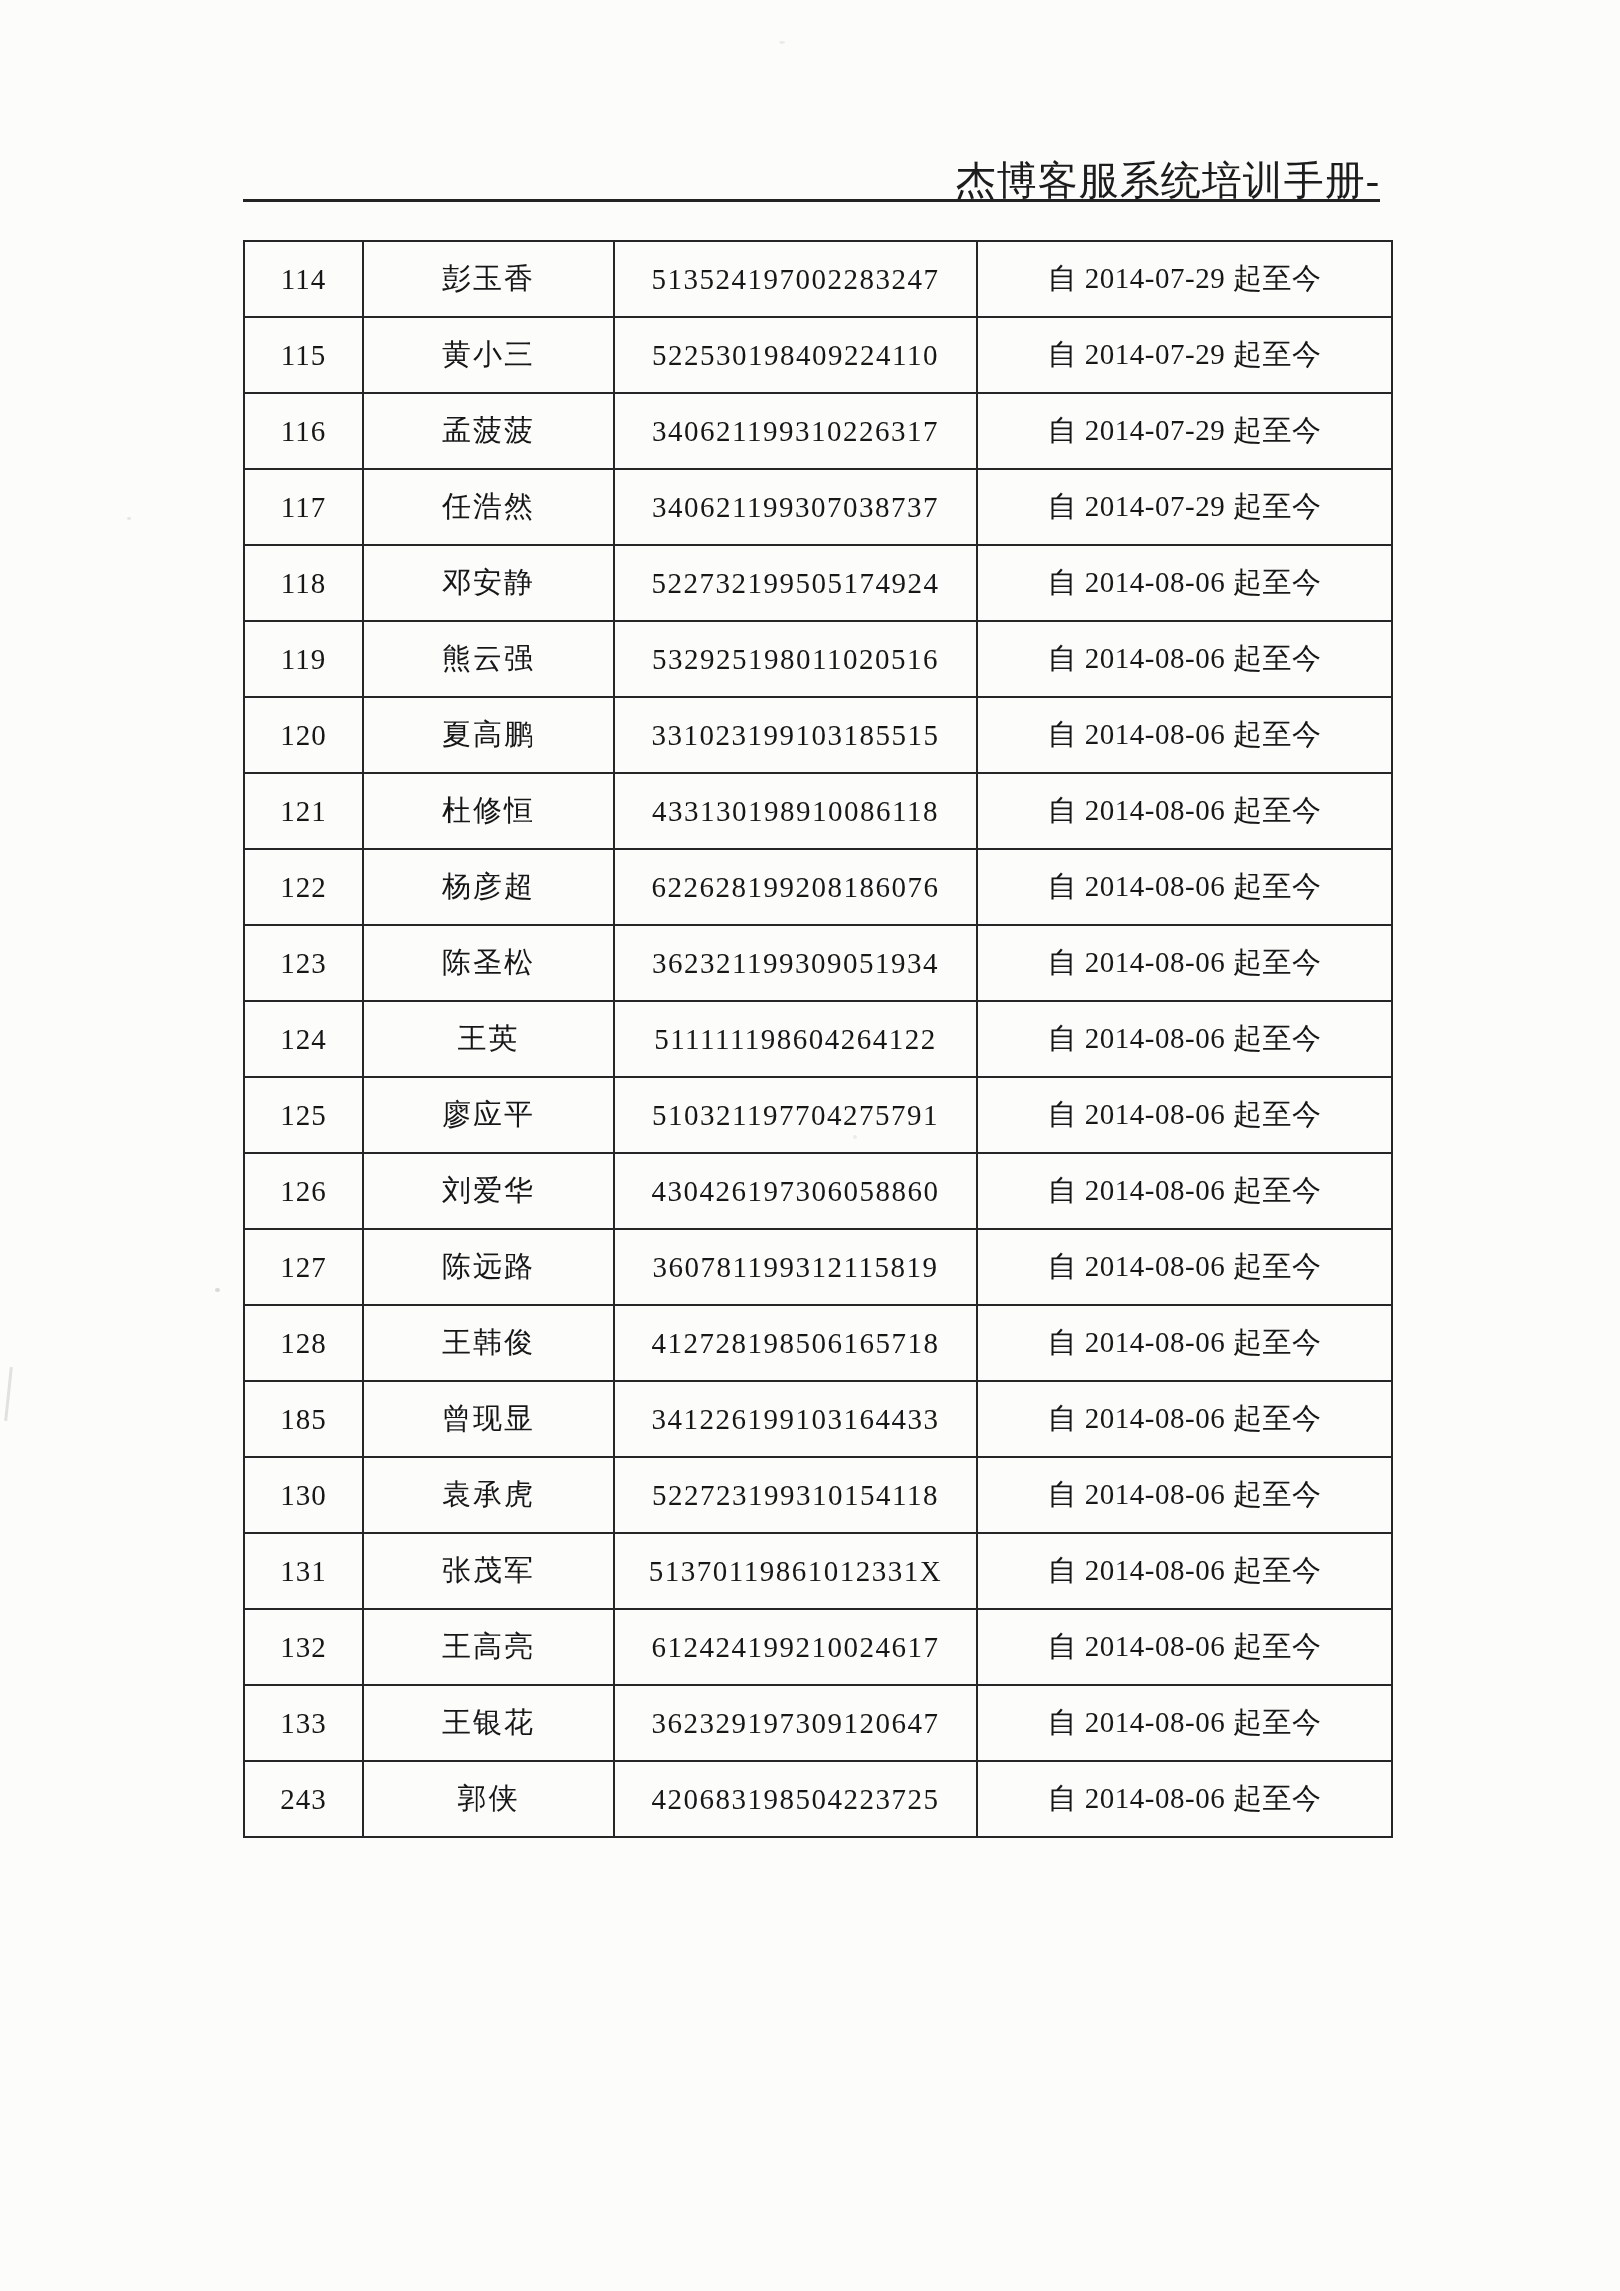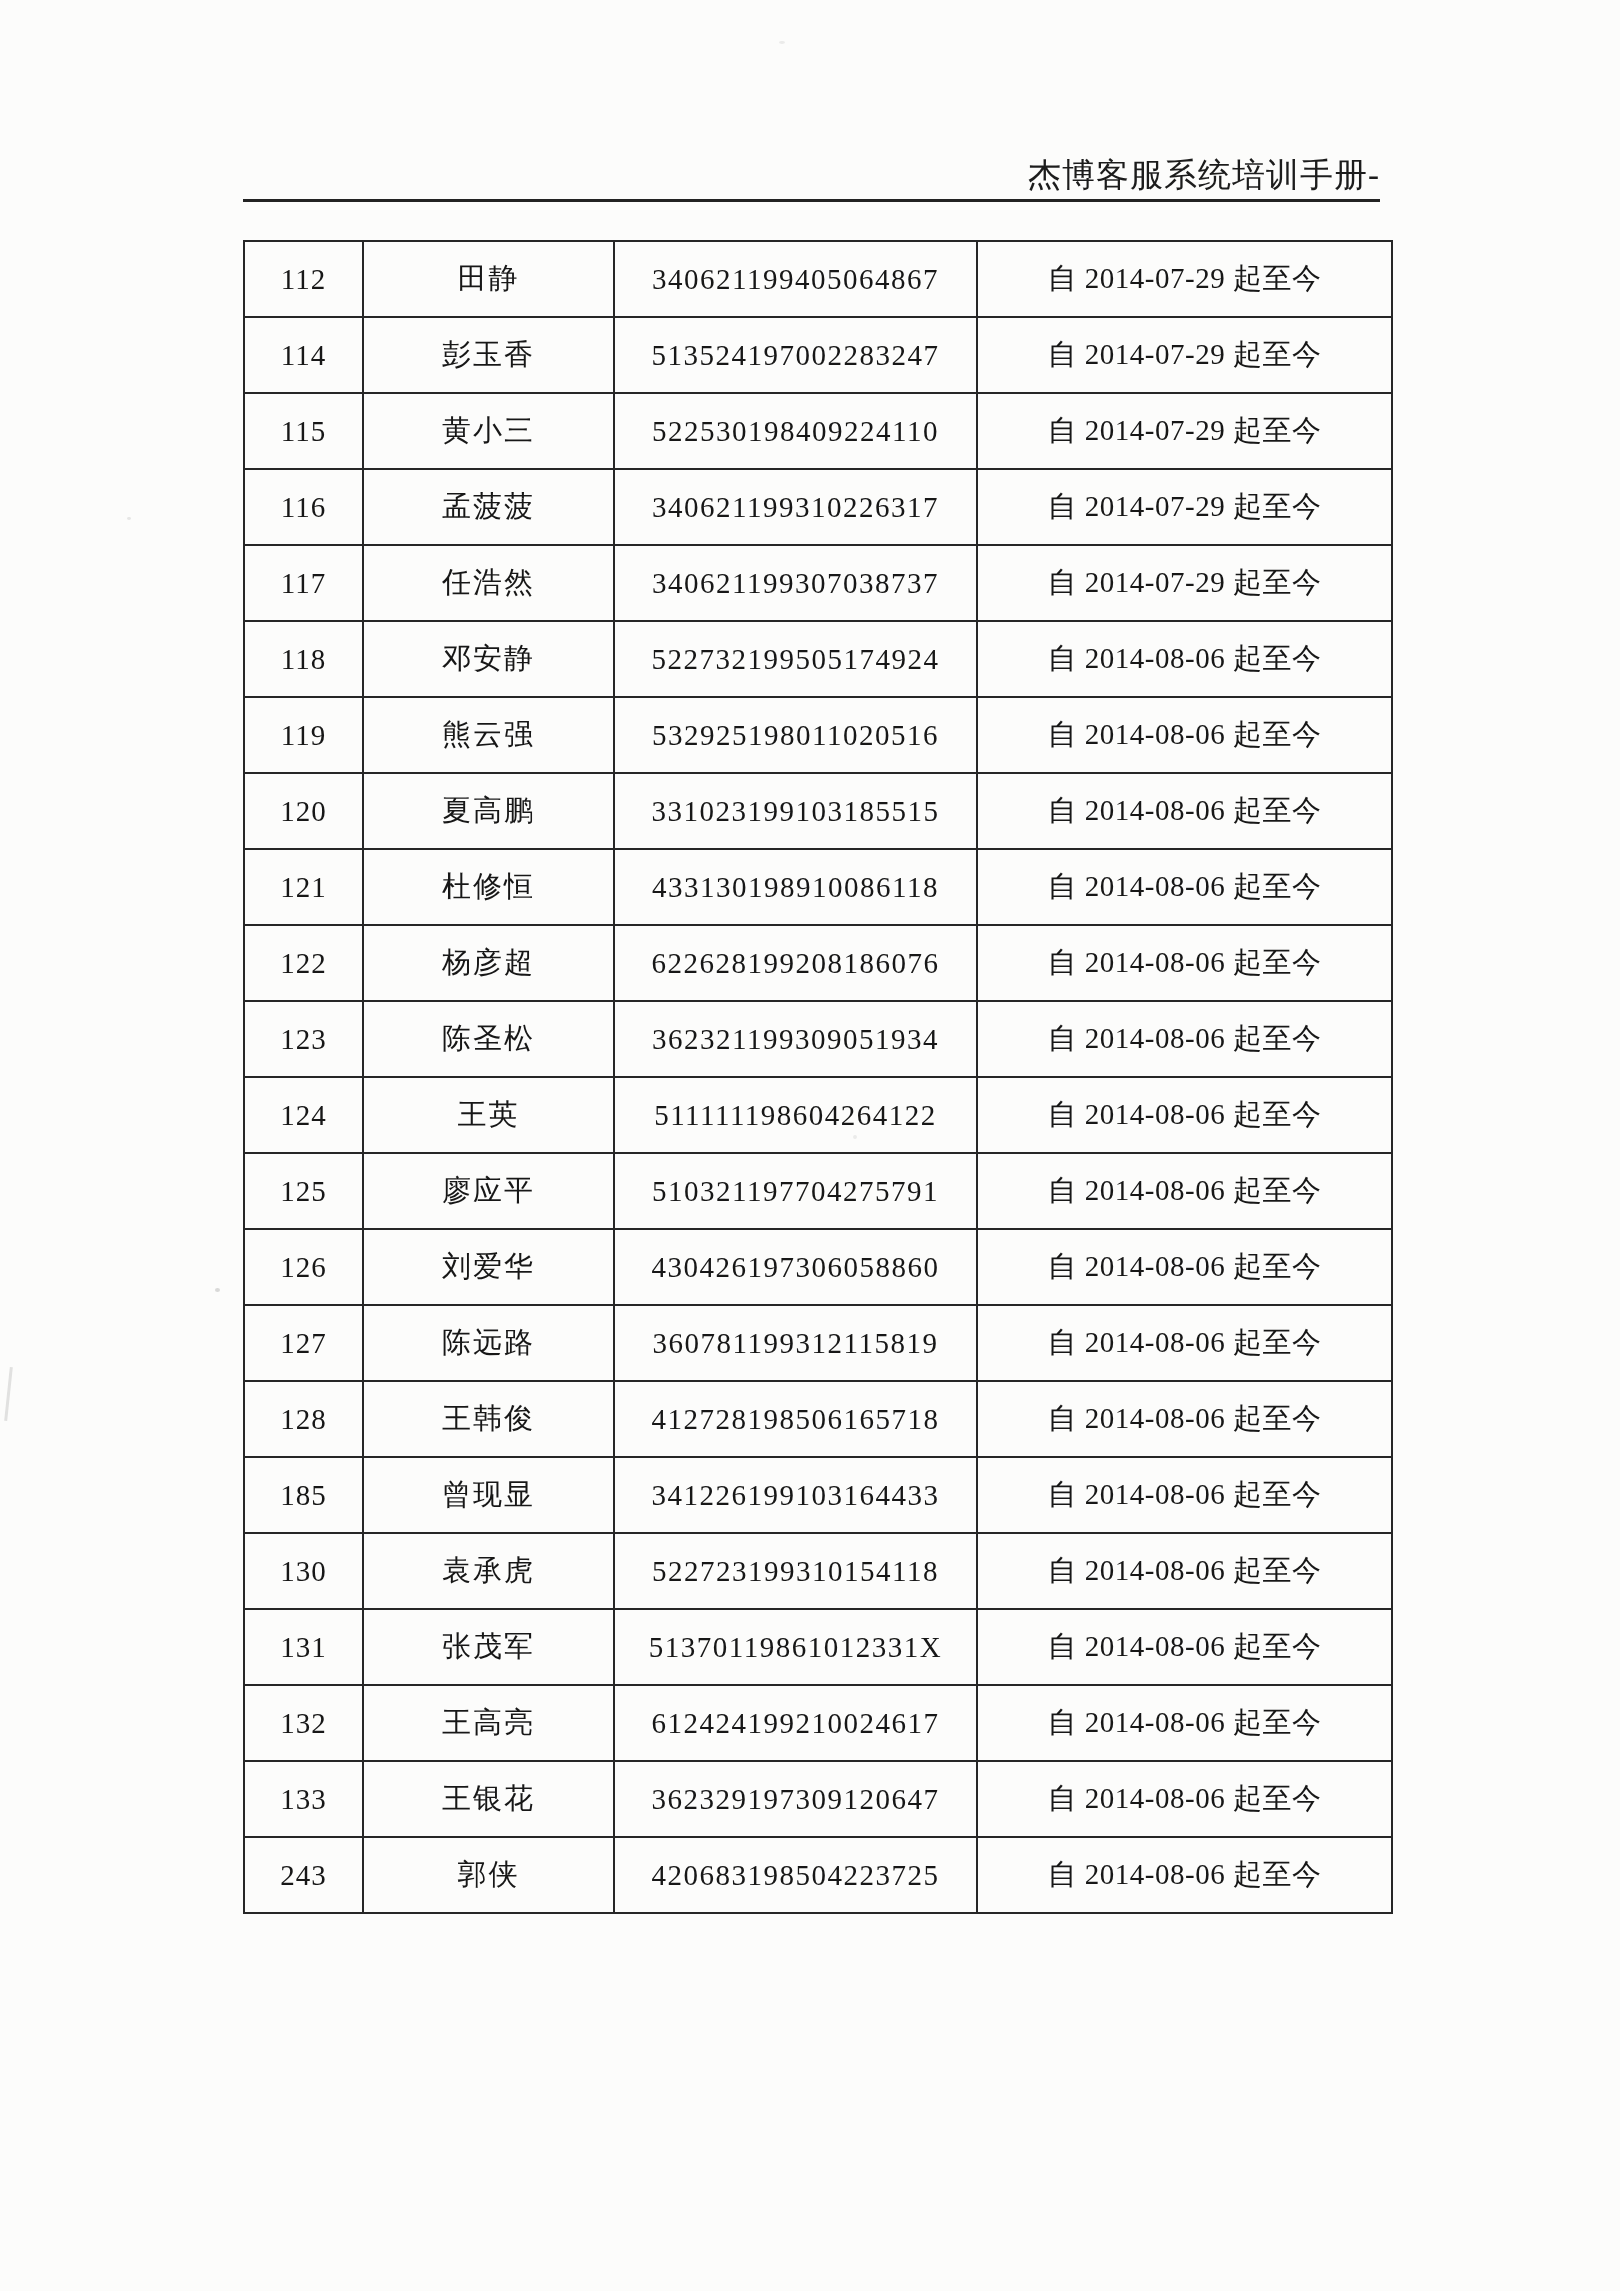--- a/index.html
+++ b/index.html
@@ -19,21 +19,21 @@
   
   .header {
     position: absolute;
     top: 153px;
     left: 243px;
     width: 1137px;
     text-align: right;
     white-space: nowrap;
   }
   .header-title {
-    font-size: 33px;
+    font-size: 40px;
     letter-spacing: 1px;
     color: #1c1c1c;
   }
   .header-rule {
     position: absolute;
     top: 199px;
     left: 243px;
     width: 1137px;
     height: 2.9px;
     background: #232323;
@@ -107,26 +107,20 @@
 
   <table class="roster">
     <colgroup>
       <col style="width:119px">
       <col style="width:251px">
       <col style="width:363px">
       <col style="width:415px">
     </colgroup>
     <tbody id="roster-body">
         <tr>
-          <td class="cell-no">112</td>
-          <td class="cell-name">田静</td>
-          <td class="cell-id">340621199405064867</td>
-          <td class="cell-period">自 2014-07-29 起至今</td>
-        </tr>
-        <tr>
           <td class="cell-no">114</td>
           <td class="cell-name">彭玉香</td>
           <td class="cell-id">513524197002283247</td>
           <td class="cell-period">自 2014-07-29 起至今</td>
         </tr>
         <tr>
           <td class="cell-no">115</td>
           <td class="cell-name">黄小三</td>
           <td class="cell-id">522530198409224110</td>
           <td class="cell-period">自 2014-07-29 起至今</td>

